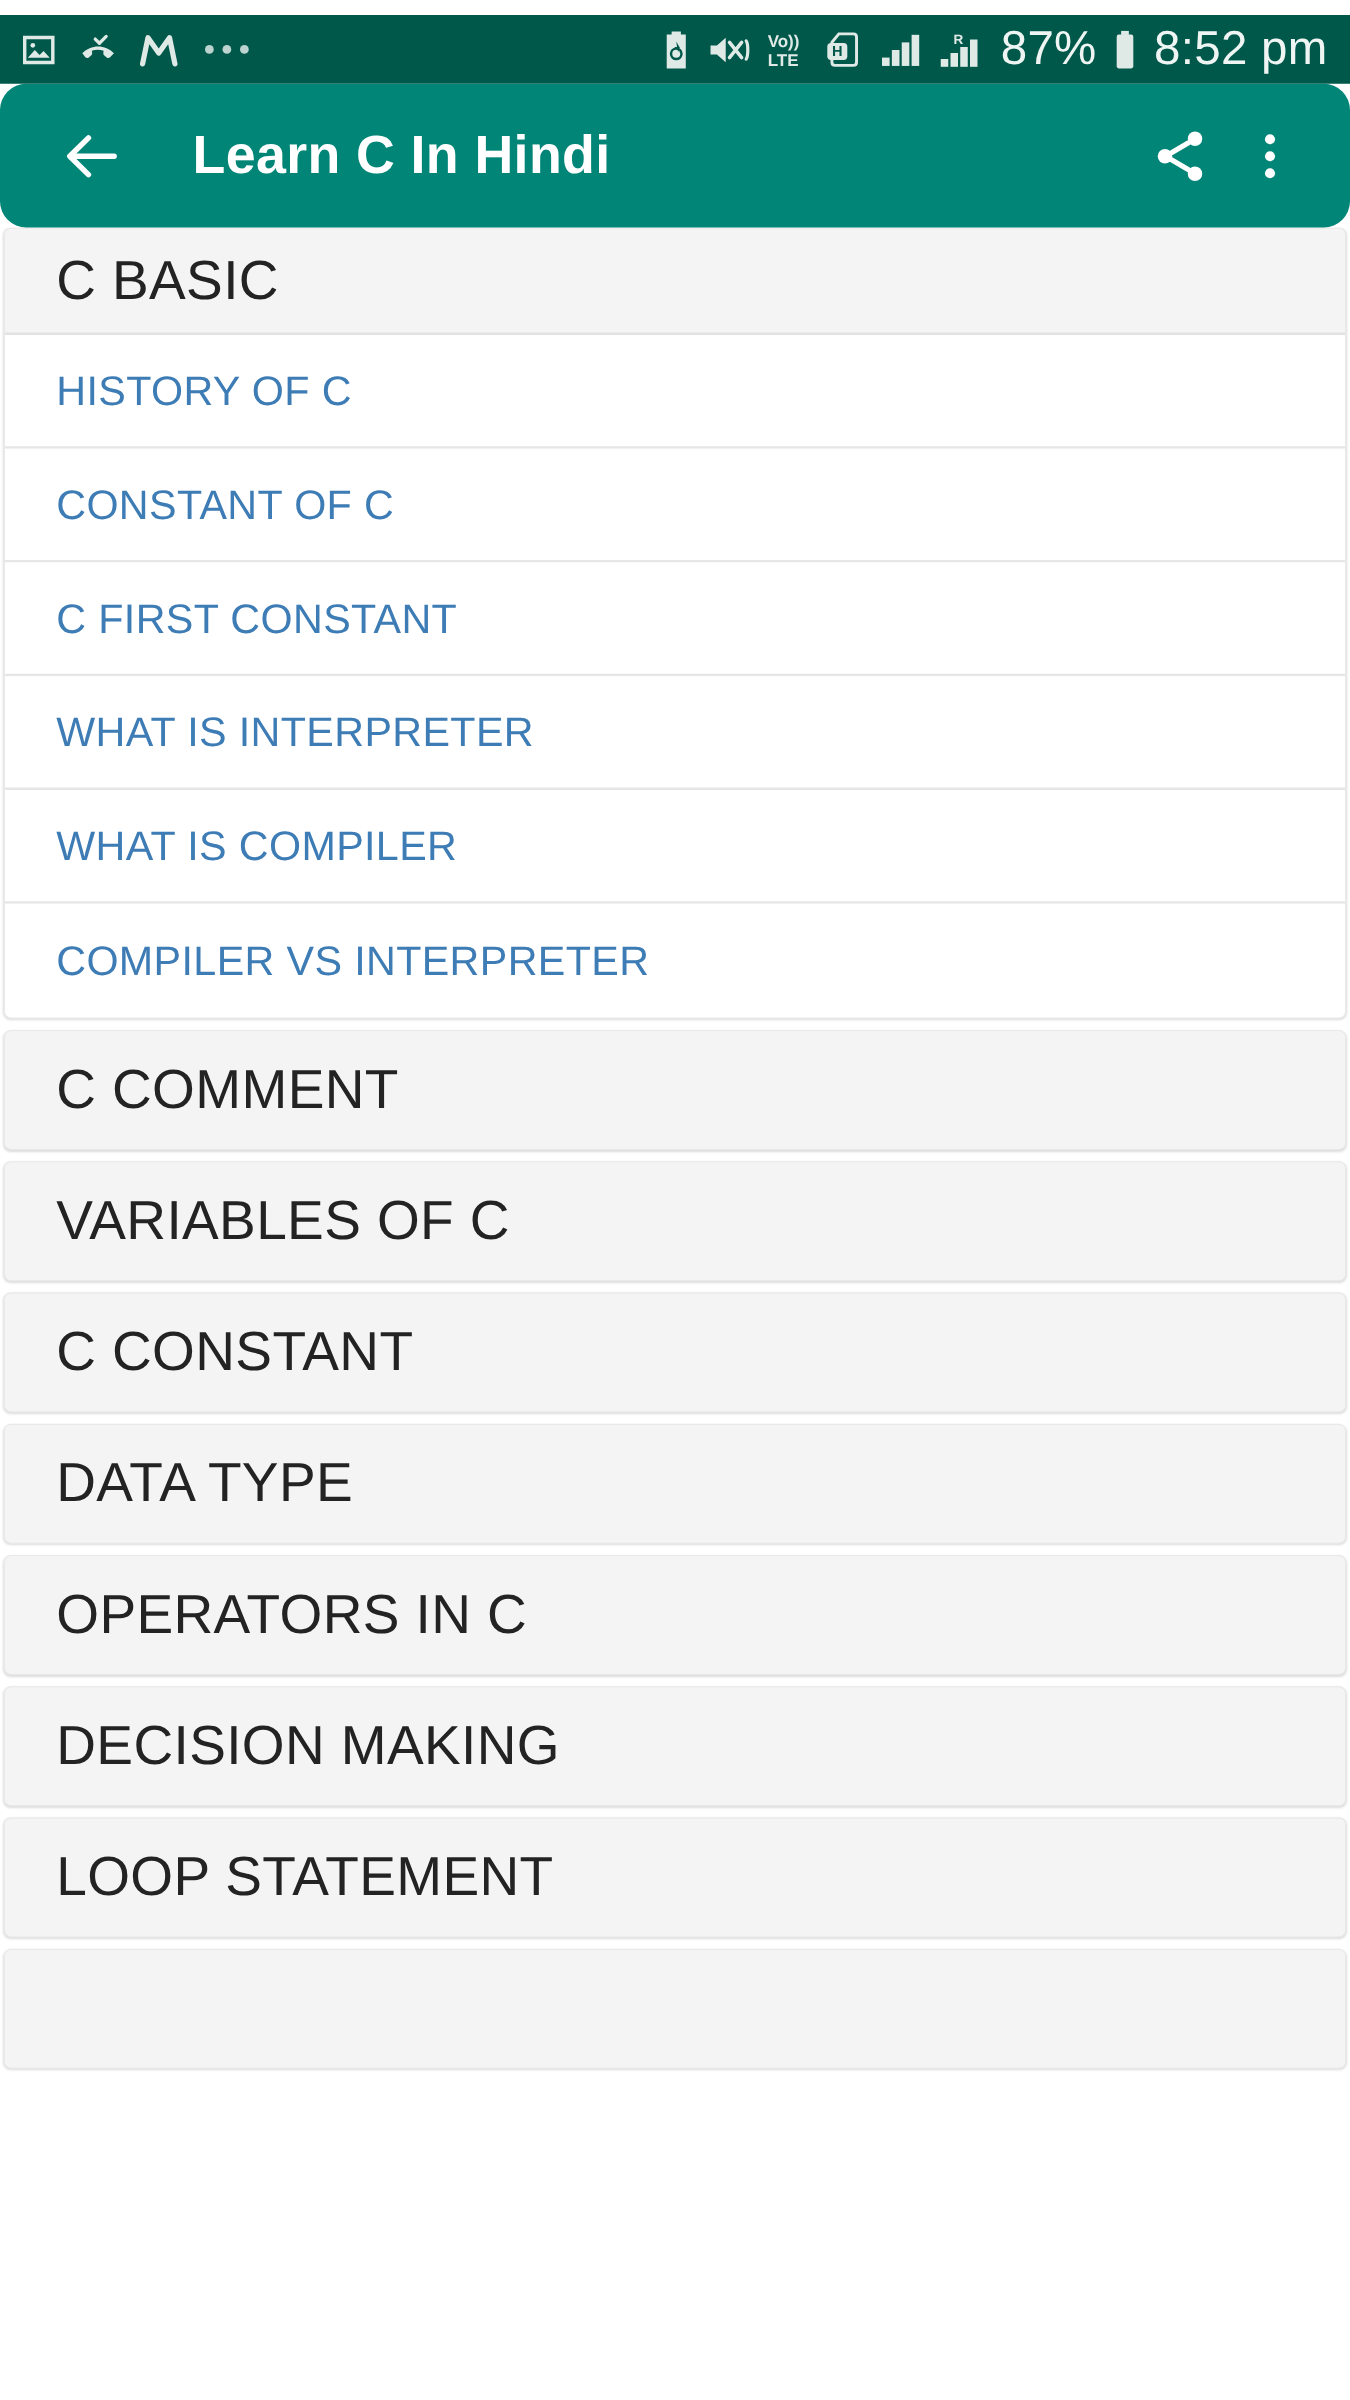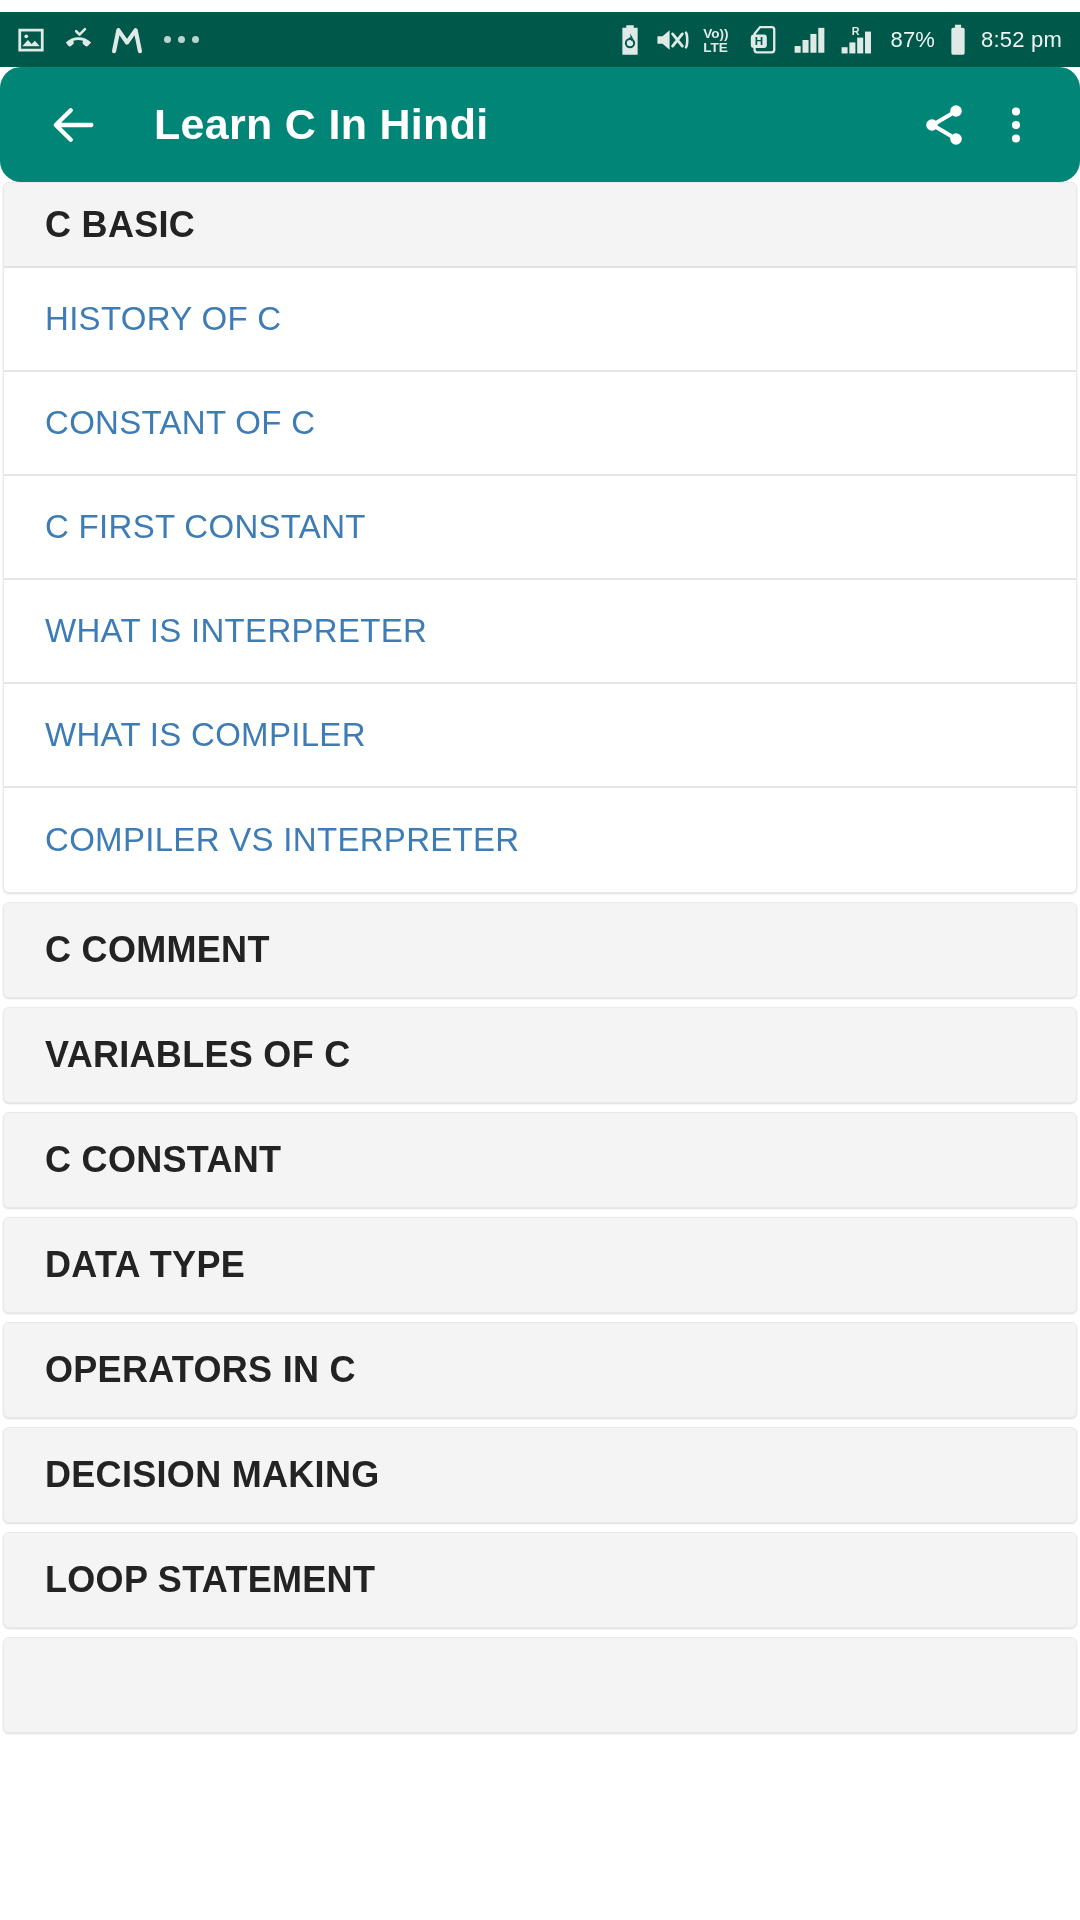--- a/index.html
+++ b/index.html
@@ -36,21 +36,21 @@
     display: flex;
     align-items: center;
     gap: 13px;
   }
   .sb-ico {
     display: block;
     fill: #dfeae7;
   }
   .sb-text {
     color: #eef5f3;
-    font-size: 22px;
+    font-size: 38px;
     font-weight: 400;
     letter-spacing: 0.2px;
     white-space: nowrap;
   }
   .sb-dots {
     display: flex;
     gap: 7px;
     align-items: center;
     margin-left: 4px;
   }
@@ -115,30 +115,30 @@
   .group-header {
     height: 85px;
     display: flex;
     align-items: center;
     padding-left: 41px;
     background: #f4f4f4;
     box-sizing: border-box;
   }
   .group-header .ghtext {
     color: #232323;
-    font-size: 36px;
-    font-weight: 700;
+    font-size: 44px;
+    font-weight: 400;
     letter-spacing: 0.3px;
     white-space: nowrap;
   }
   .card.expanded .group-header {
     border-bottom: 2px solid #e2e2e2;
   }
   .child-item {
-    height: 104px;
+    height: 91px;
     display: flex;
     align-items: center;
     padding-left: 41px;
     background: #ffffff;
     border-bottom: 2px solid #e6e6e6;
     box-sizing: border-box;
   }
   .child-item:last-child { border-bottom: none; }
   .child-item .citext {
     color: #3d7cb5;

